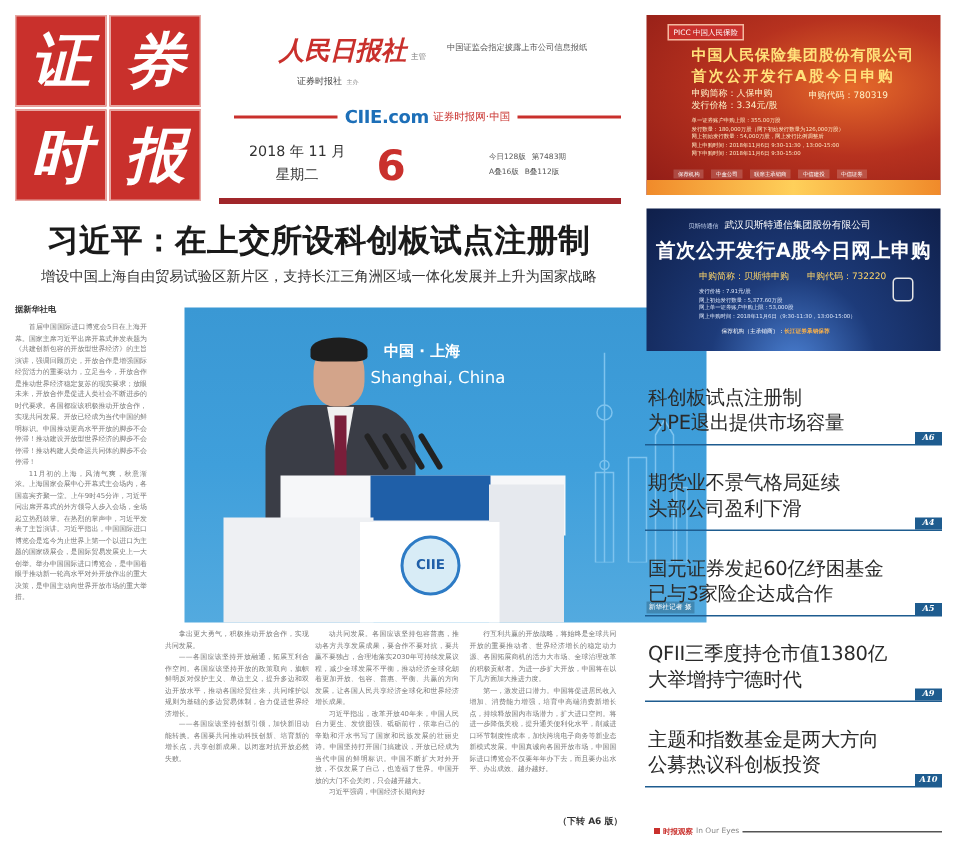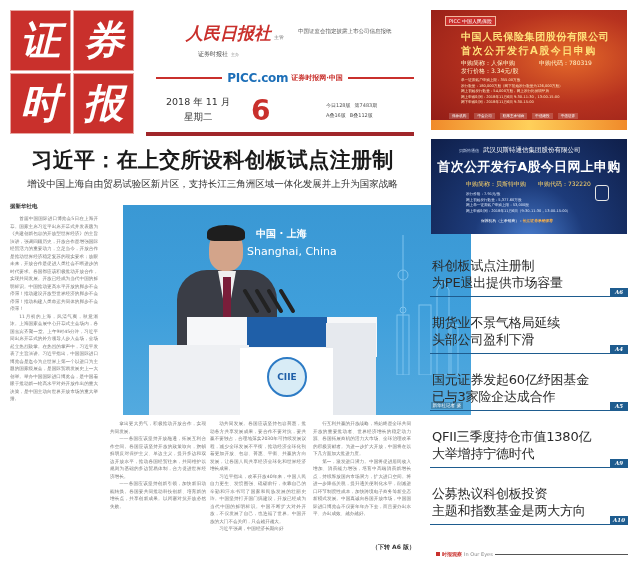--- a/index.html
+++ b/index.html
@@ -11,21 +11,21 @@
   .logo-grid { position: absolute; left: 2px; top: 2px; width: 126px; width: 124px; height: 124px; display: grid; grid-template-columns: 61px 61px; grid-template-rows: 61px 61px; gap: 2px; }
   .logo-cell { background: #c9302c; border: 1px solid #e7a7a2; display: flex; align-items: center; justify-content: center; color: #fff; font-family: "DejaVu Serif", serif; font-size: 40px; font-weight: bold; font-style: italic; }
   .publisher { position: absolute; left: 178px; top: 14px; color: #c9302c; font-family: "DejaVu Serif", serif; font-style: italic; font-weight: bold; font-size: 17px; }
   .publisher small { font-size: 5px; color: #777; font-style: normal; font-weight: normal; margin-left: 3px; }
   .host { position: absolute; left: 190px; top: 42px; font-size: 6px; color: #444; }
   .host small { font-size: 4px; color: #888; margin-left: 3px; }
   .designated { position: absolute; left: 290px; top: 20px; font-size: 5.5px; color: #555; }
   .stcn-row { position: absolute; left: 148px; top: 63px; width: 258px; height: 14px; display: flex; align-items: center; }
   .stcn-row .line { flex: 1; height: 2px; background: #c9302c; }
   .stcn-row .stcn { font-size: 12px; font-weight: bold; color: #1d6fb8; margin: 0 3px 0 5px; letter-spacing: -0.3px; }
-  .stcn-row .stcn-cn { font-size: 7px; color: #c9302c; margin-right: 5px; font-weight: bold; }
+  .stcn-row .stcn-cn { font-size: 7px; color: #c9302c; margin-right: 5px; font-weight: normal; }
   .date-block { position: absolute; left: 158px; top: 86px; font-size: 9.5px; color: #333; text-align: center; line-height: 15px; }
   .day-num { position: absolute; left: 243px; top: 86px; font-size: 28px; color: #c9302c; font-weight: bold; }
   .issue-info { position: absolute; left: 318px; top: 92px; font-size: 5px; color: #555; line-height: 10px; }
   .issue-info span { margin-right: 4px; }
   .mast-rule { position: absolute; left: 138px; top: 124px; width: 268px; height: 4px; background: #a0262a; }
 
   
   .headline { position: absolute; left: 10px; top: 146px; width: 405px; font-size: 21px; font-weight: bold; color: #1a1a1a; letter-spacing: 0.3px; text-align: center; white-space: nowrap; font-family: Liberation Mono, monospace; }
   .subhead { position: absolute; left: 10px; top: 178px; width: 405px; font-size: 9.5px; color: #333; text-align: center; white-space: nowrap; }
 
@@ -101,21 +101,21 @@
     <div class="logo-cell">证</div>
     <div class="logo-cell">券</div>
     <div class="logo-cell">时</div>
     <div class="logo-cell">报</div>
   </div>
   <div class="publisher"><span>人民日报社</span><small>主管</small></div>
   <div class="host"><span>证券时报社</span><small>主办</small></div>
   <div class="designated">中国证监会指定披露上市公司信息报纸</div>
   <div class="stcn-row">
     <div class="line"></div>
-    <div class="stcn">PICC.com</div>
+    <div class="stcn">CIIE.com</div>
     <div class="stcn-cn">证券时报网·中国</div>
     <div class="line"></div>
   </div>
   <div class="date-block">
     <div>2018 年 11 月</div>
     <div>星期二</div>
   </div>
   <div class="day-num">6</div>
   <div class="issue-info">
     <div><span>今日128版</span><span>第7483期</span></div>
@@ -253,22 +253,22 @@
     </div>
     <div class="teaser">
       <div class="t-title">
         <div>QFII三季度持仓市值1380亿</div>
         <div>大举增持宁德时代</div>
       </div>
       <div class="page-tag">A9</div>
     </div>
     <div class="teaser">
       <div class="t-title">
+        <div>主题和指数基金是两大方向</div>
         <div>公募热议科创板投资</div>
-        <div>主题和指数基金是两大方向</div>
       </div>
       <div class="page-tag">A10</div>
     </div>
   </div>
 
   <div class="column-header">
     <div class="sq"></div>
     <span class="cn">时报观察</span>
     <span class="en">In Our Eyes</span>
     <div class="rule"></div>

